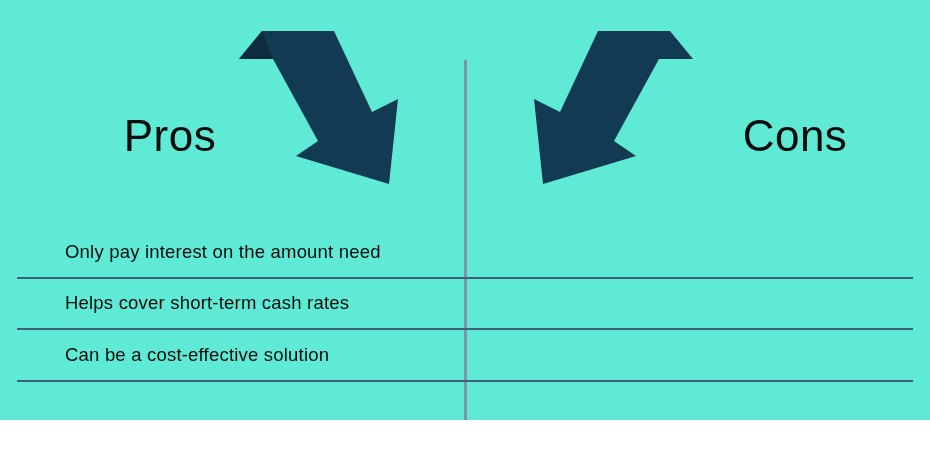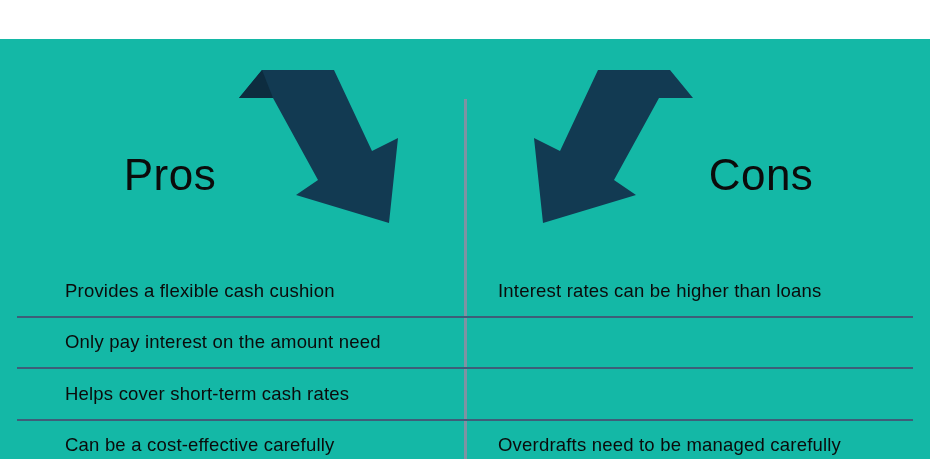--- a/index.html
+++ b/index.html
@@ -5,39 +5,38 @@
   html, body {
     margin: 0;
     padding: 0;
     background: #ffffff;
     font-family: "Liberation Sans", sans-serif;
   }
   .stage {
     position: relative;
     width: 930px;
     height: 420px;
-    background: #14b8a6;
+    background: #5eead4;
     overflow: hidden;
-    margin-top: 39px;
   }
   
   .col-title {
     position: absolute;
     top: 108px;
     width: 170px;
     height: 56px;
     line-height: 56px;
     text-align: center;
     font-size: 44px;
     letter-spacing: 0.5px;
     color: var(--text, #0b0b0b);
     white-space: nowrap;
   }
   .title-pros { left: 85px; }
-  .title-cons { left: 676px; }
+  .title-cons { left: 710px; }
 
   
   .arrow-svg {
     position: absolute;
     top: 24px;
     width: 180px;
     height: 170px;
   }
   .arrow-left  { left: 230px; }
   .arrow-right { left: 522px; }
@@ -99,28 +98,23 @@
   </svg>
 
   <svg class="arrow-svg arrow-right" viewBox="0 0 180 170" xmlns="http://www.w3.org/2000/svg">
     <polygon points="148,7 76,7 38,88 12,75 21,160 114,132 92,117 137,35 171,35" fill="#123a52"></polygon>
   </svg>
 
   <div class="v-divider"></div>
 
   <div class="rows">
     <div class="row">
-      <div class="cell left">Provides a flexible cash cushion</div>
-      <div class="cell right">Interest rates can be higher than loans</div>
-    </div>
-    <div class="row">
       <div class="cell left">Only pay interest on the amount need</div>
     </div>
     <div class="row">
       <div class="cell left">Helps cover short-term cash rates</div>
     </div>
     <div class="row">
-      <div class="cell left">Can be a cost-effective carefully</div>
-      <div class="cell right">Overdrafts need to be managed carefully</div>
+      <div class="cell left">Can be a cost-effective solution</div>
     </div>
   </div>
 
 </div>
 
 </body></html>

